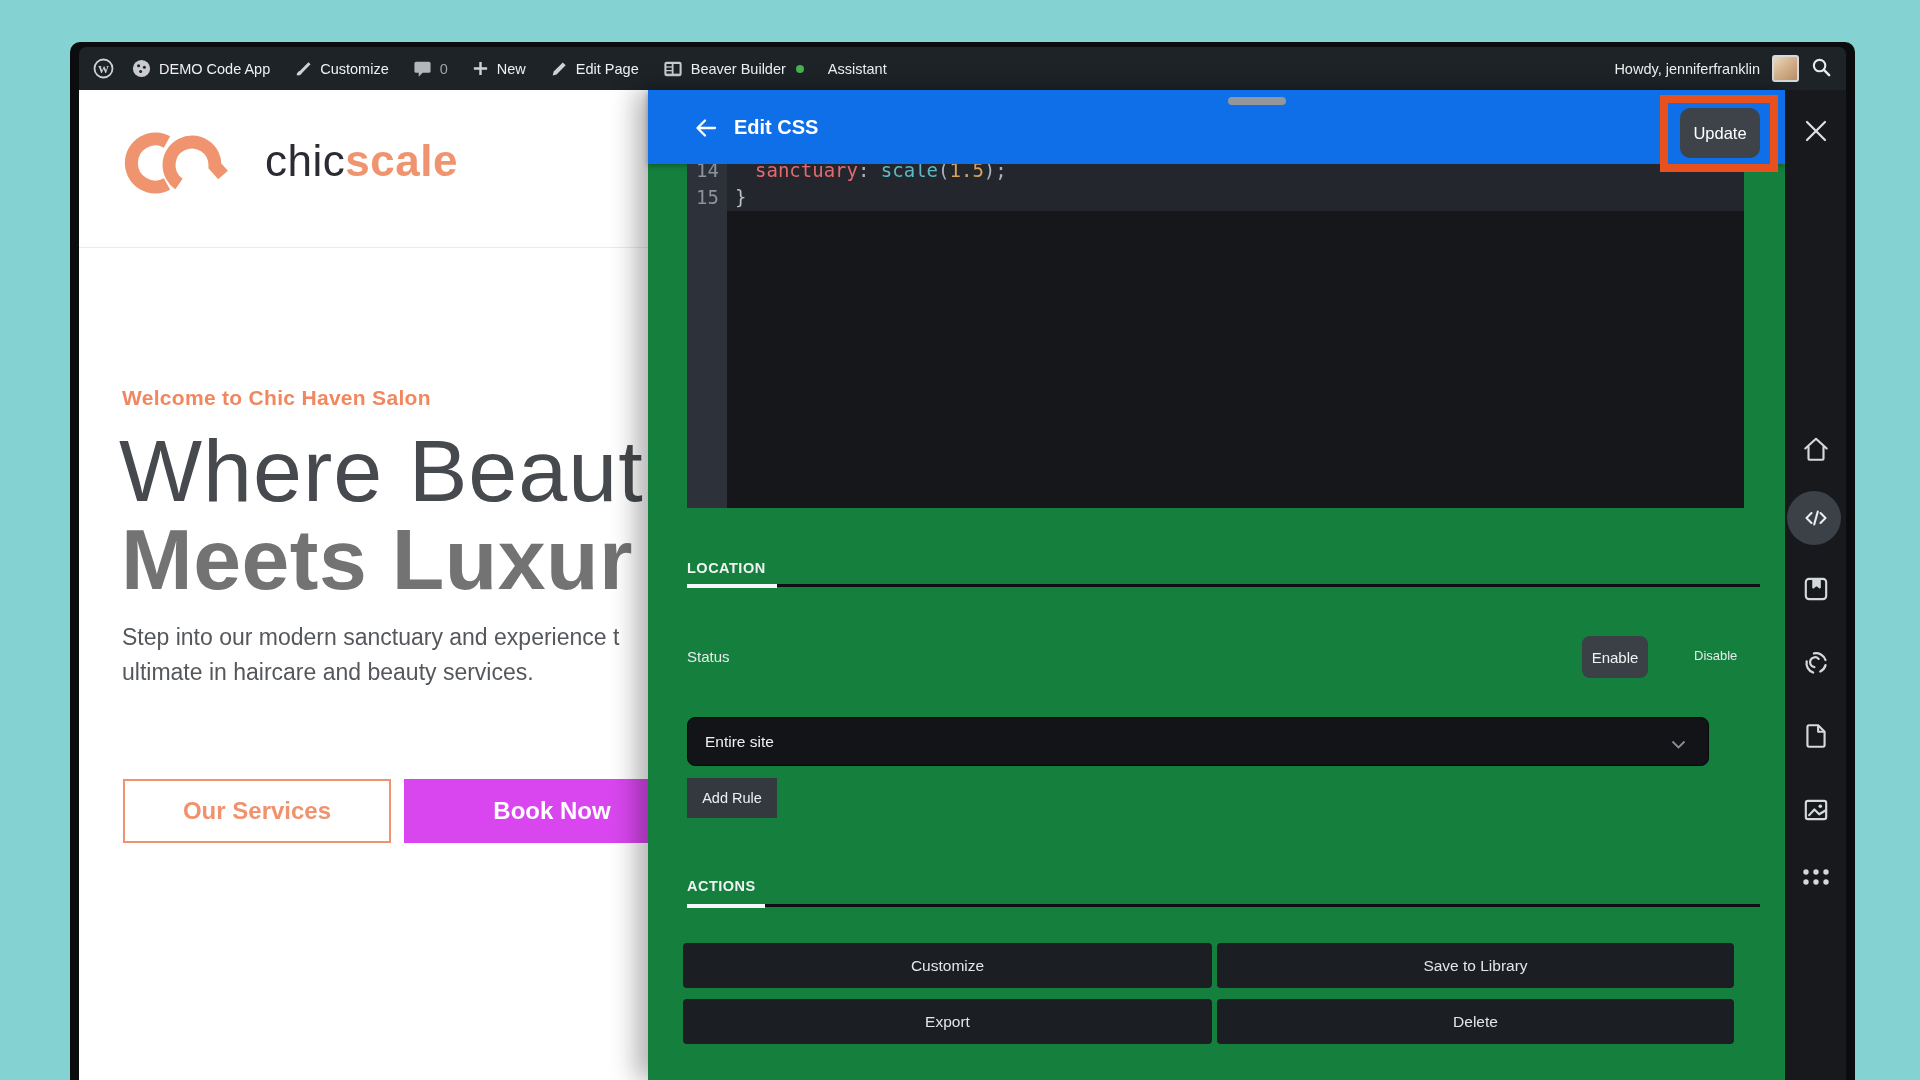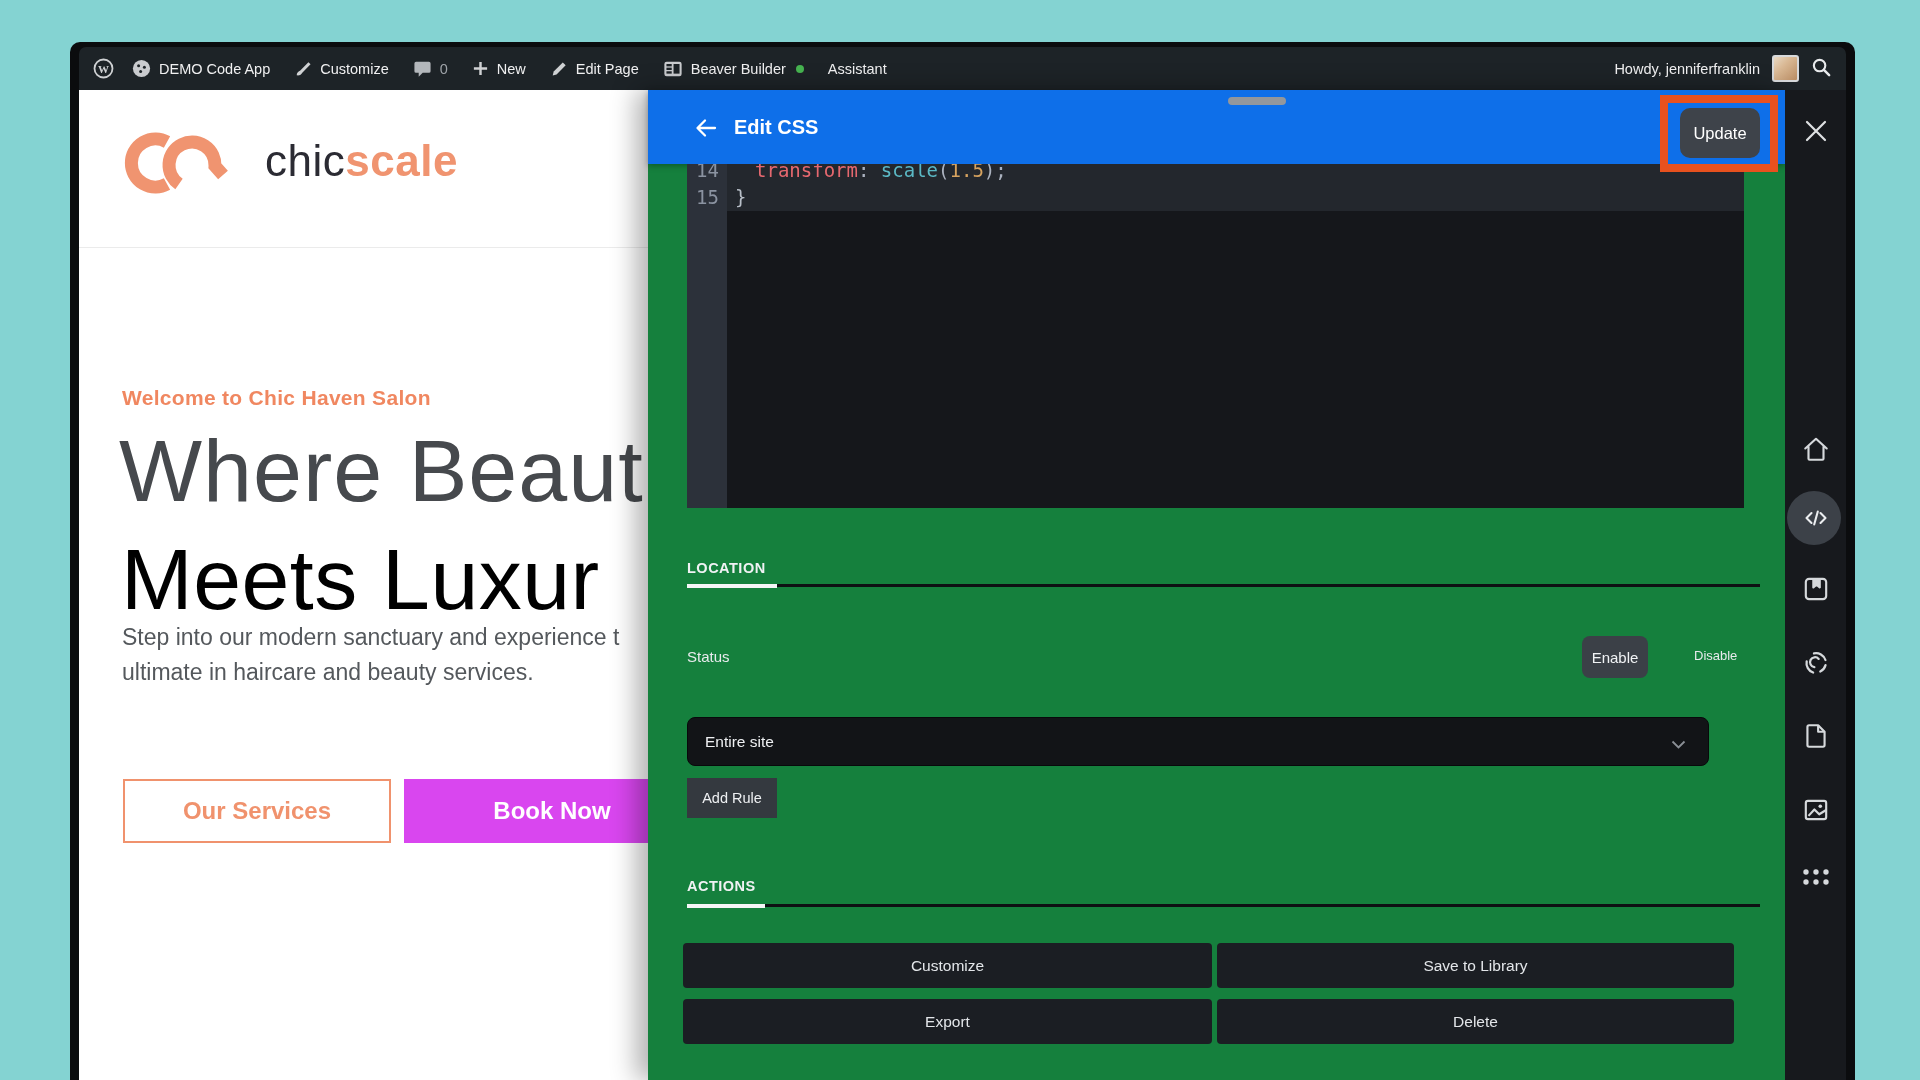--- a/index.html
+++ b/index.html
@@ -20,21 +20,21 @@
 
   
   .preview{position:absolute;left:79px;top:90px;width:569px;height:990px;background:#ffffff;overflow:hidden;}
   .site-header{position:absolute;left:0;top:0;width:100%;height:157px;border-bottom:1px solid #ebebeb;}
   .logo-mark{position:absolute;left:40px;top:36px;}
   .logo-word{position:absolute;left:186px;top:46px;font-size:44px;letter-spacing:.5px;}
   .logo-chic{color:#2b2b33;font-weight:500;}
   .logo-haven{color:#f09470;font-weight:700;}
   .eyebrow{position:absolute;left:43px;top:296px;font-size:21px;font-weight:700;color:#f08760;letter-spacing:.3px;}
   .hero1{position:absolute;left:40px;top:330px;font-size:88px;font-weight:400;color:#46494d;white-space:nowrap;letter-spacing:1px;}
-  .hero2{position:absolute;left:42px;top:440px;font-size:86px;font-weight:400;color:#000000;white-space:nowrap;letter-spacing:.5px;}
+  .hero2{position:absolute;left:42px;top:420px;font-size:86px;font-weight:700;color:#737373;white-space:nowrap;letter-spacing:.5px;}
   .para{position:absolute;left:43px;top:530px;width:640px;font-size:23px;line-height:35px;color:#54585c;white-space:nowrap;}
   .btn-services{position:absolute;left:44px;top:689px;width:268px;height:64px;border:2.5px solid #f0926d;color:#f0926d;background:#fff;font-weight:700;font-size:24px;display:flex;align-items:center;justify-content:center;box-sizing:border-box;}
   .btn-book{position:absolute;left:325px;top:689px;width:296px;height:64px;background:#d946ef;color:#ffffff;font-weight:700;font-size:24px;display:flex;align-items:center;justify-content:center;}
 
   
   .panel{position:absolute;left:648px;top:90px;width:1137px;height:990px;background:#15803d;box-shadow:-12px 0 24px rgba(0,0,0,.3);}
   .panel-header{position:absolute;left:0;top:0;width:100%;height:74px;background:#0e6fe9;box-shadow:0 2px 6px rgba(0,0,0,.3);}
   .back-btn{position:absolute;left:44px;top:24px;width:28px;height:28px;cursor:pointer;}
   .panel-title{position:absolute;left:86px;top:26px;font-size:20px;font-weight:600;color:#ffffff;}
   .drag-pill{position:absolute;left:580px;top:7px;width:58px;height:8px;border-radius:4px;background:#93979c;}
@@ -202,21 +202,21 @@
       <span class="drag-pill"></span>
       <span class="highlight-box"></span>
       <span class="update-btn">Update</span>
     </div>
 
     <div class="editor">
       <div class="gutter"></div>
       <div class="crow crow1">
         <span class="crow-band"></span>
         <span class="lnum" style="top:-7px;line-height:26px;">14</span>
-        <span class="ctext" style="left:68px;top:-7px;line-height:26px;"><span class="tok-prop">transform</span><span class="tok-punc">: </span><span class="tok-func">scale</span><span class="tok-punc">(</span><span class="tok-num">1.5</span><span class="tok-punc">);</span></span>
+        <span class="ctext" style="left:68px;top:-7px;line-height:26px;"><span class="tok-prop">sanctuary</span><span class="tok-punc">: </span><span class="tok-func">scale</span><span class="tok-punc">(</span><span class="tok-num">1.5</span><span class="tok-punc">);</span></span>
       </div>
       <div class="crow crow2">
         <span class="crow-band"></span>
         <span class="lnum" style="top:0;line-height:27px;">15</span>
         <span class="ctext tok-brace" style="left:48px;top:0;line-height:27px;">}</span>
       </div>
     </div>
 
     <div class="sec-head" style="top:470px;">LOCATION</div>
     <div class="sec-rule" style="top:494px;"></div>

